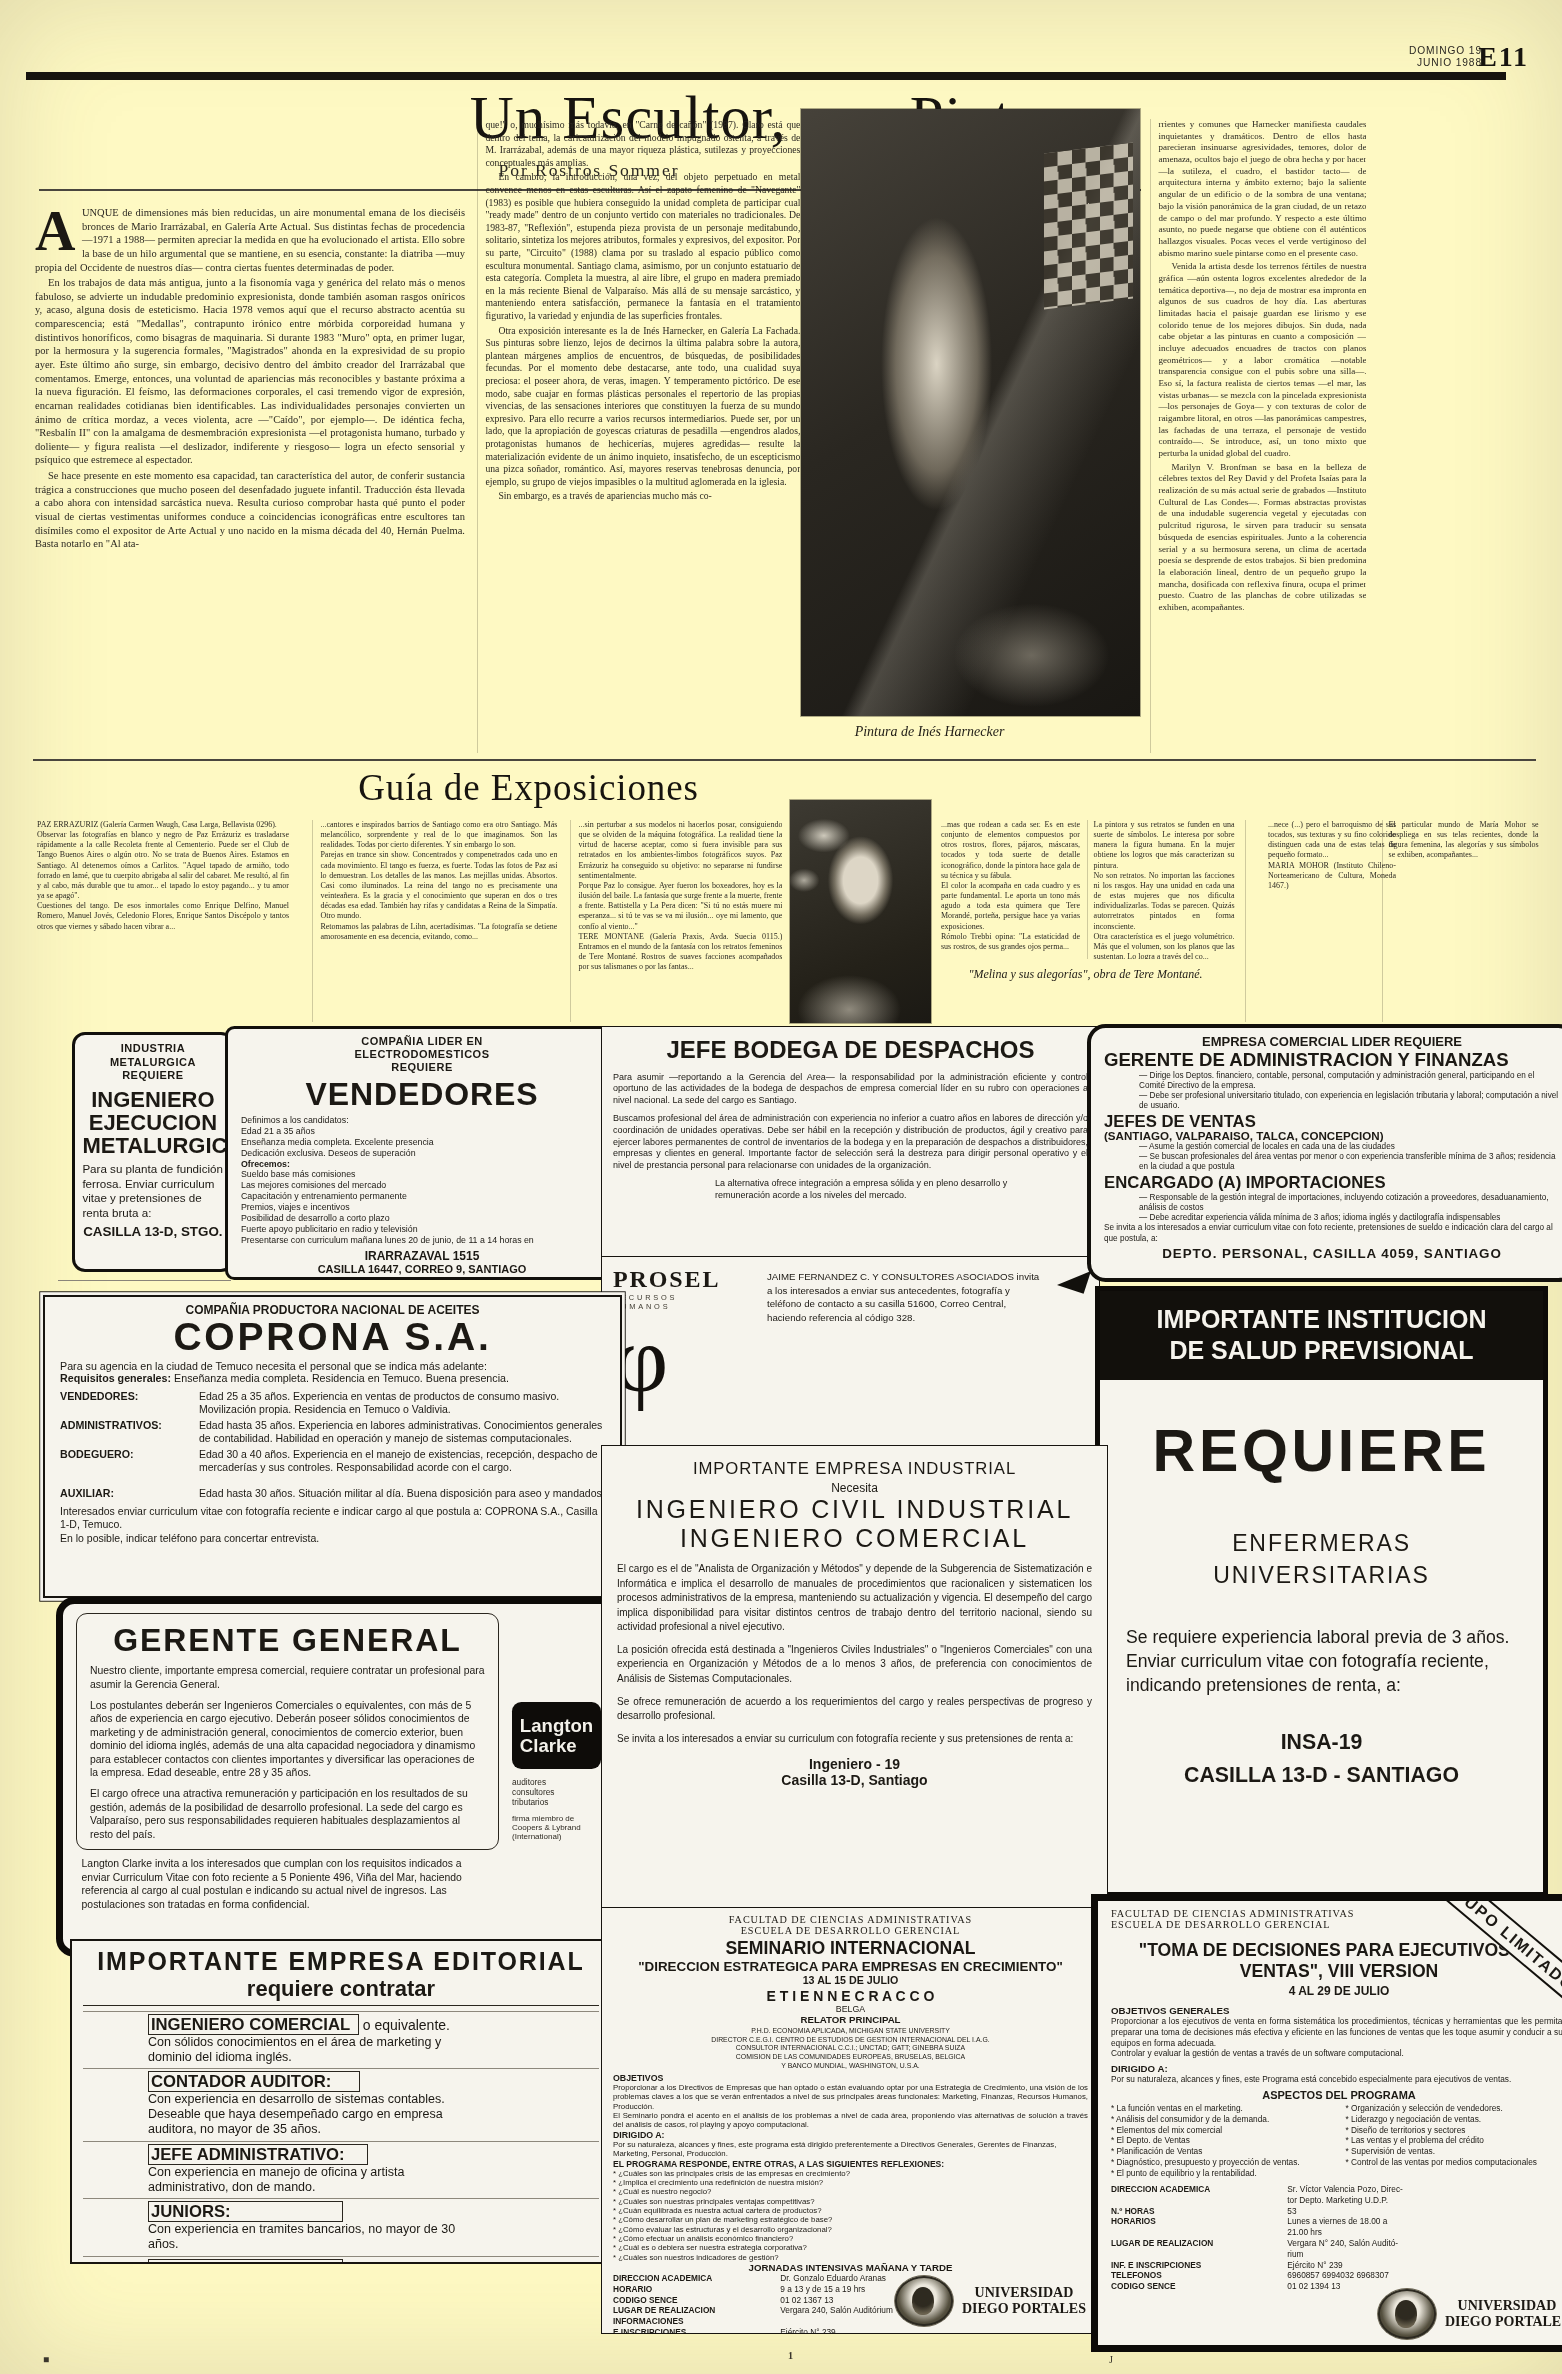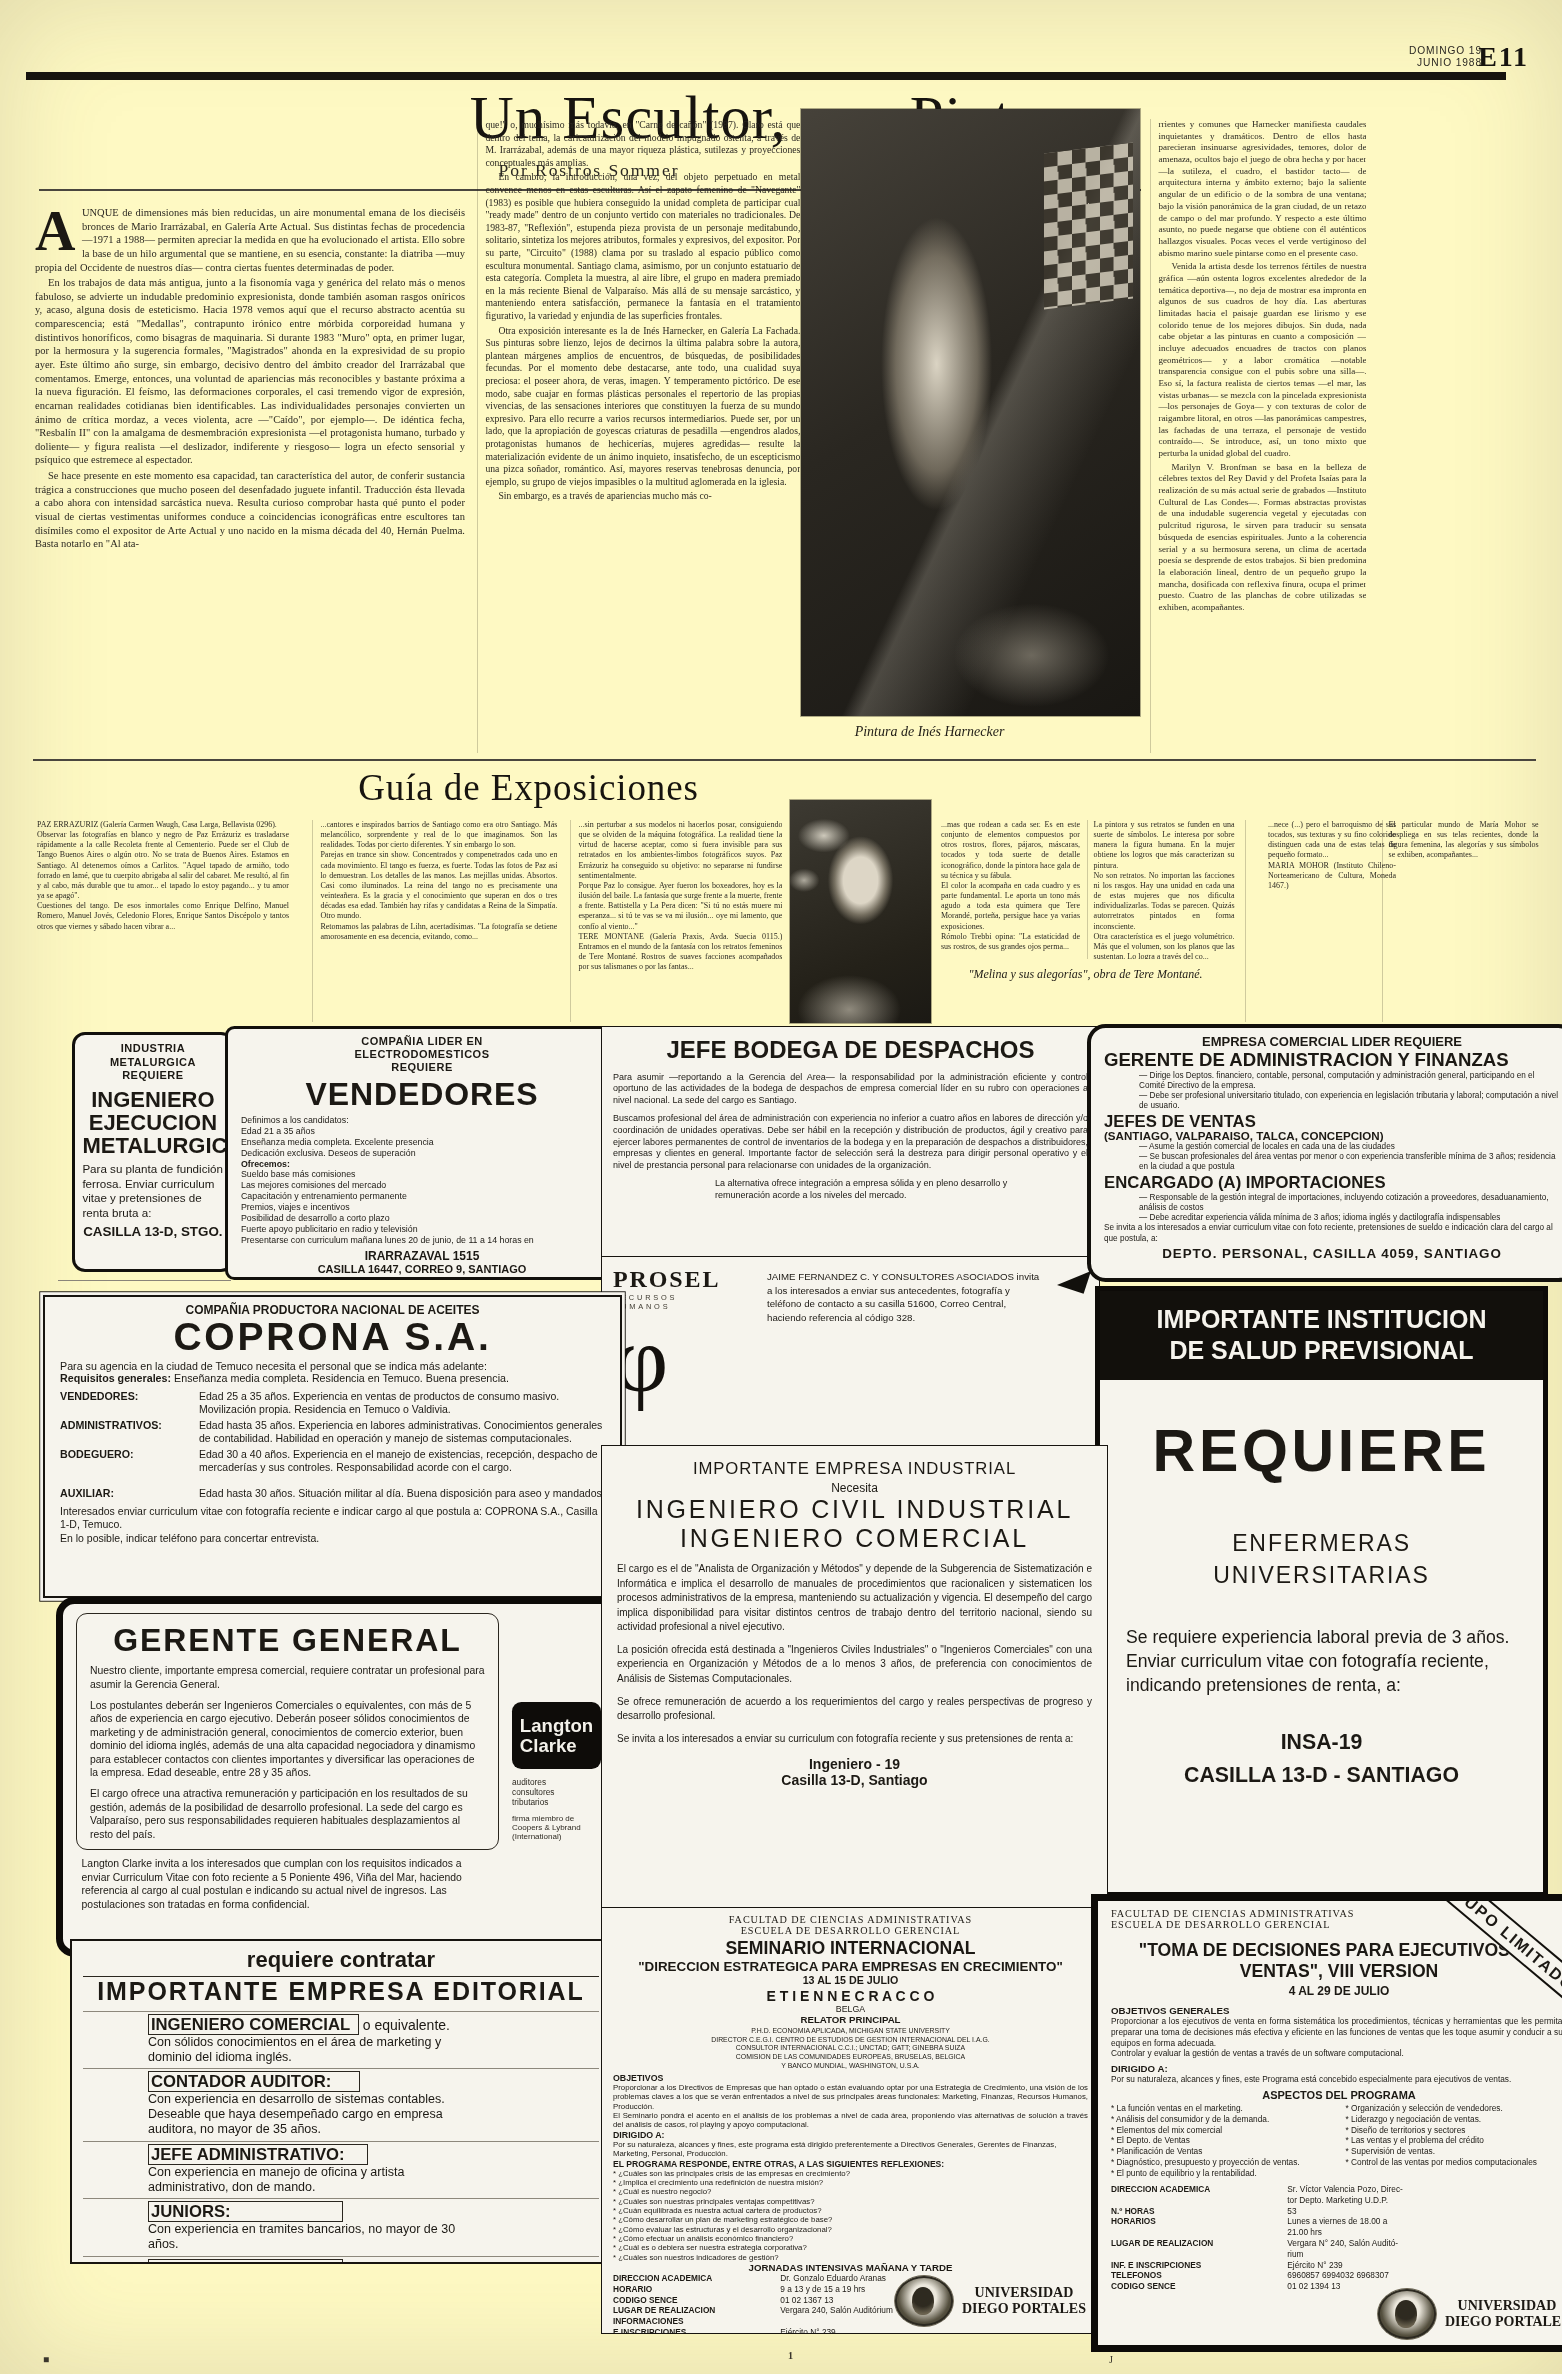--- a/index.html
+++ b/index.html
@@ -268,22 +268,22 @@
 tributarios</div>
         <div class="pl" style="font-size:8px;margin-top:7.4px;color:#2e2a22;">firma miembro de
 Coopers &amp; Lybrand
 (International)</div>
       </div>
     </div>
     <div style="font-size:10.4px;line-height:1.3;margin:7.4px 5.6px 0;width:399px;">Langton Clarke invita a los interesados que cumplan con los requisitos indicados a enviar Curriculum Vitae con foto reciente a 5 Poniente 496, Viña del Mar, haciendo referencia al cargo al cual postulan e indicando su actual nivel de ingresos. Las postulaciones son tratadas en forma confidencial.</div>
   </div>
 
   <div class="ad bd3 sans hide-ov" style="left:70px;top:1939px;width:516px;height:310px;padding:5.6px 11px;">
+    <div class="b ctr" style="font-size:25px;letter-spacing:1.9px;">IMPORTANTE EMPRESA EDITORIAL</div>
     <div class="b ctr" style="font-size:22px;border-bottom:1.9px solid #2a261f;padding-bottom:3.7px;">requiere contratar</div>
-    <div class="b ctr" style="font-size:25px;letter-spacing:1.9px;">IMPORTANTE EMPRESA EDITORIAL</div>
     <div style="padding-left:65px;margin-top:4.6px;border-top:0.9px solid #8d887c;padding-top:2.8px;">
       <span class="b" style="font-size:16.7px;border:1.9px solid #2a261f;padding:0 7.4px 0 1.9px;">INGENIERO COMERCIAL</span>
       <span style="font-size:14px;">o equivalente.</span>
       <div style="font-size:12.5px;line-height:1.2;width:306px;">Con sólidos conocimientos en el área de marketing y dominio del idioma inglés.</div>
     </div>
     <div style="padding-left:65px;margin-top:3.7px;border-top:0.9px solid #8d887c;padding-top:2.8px;">
       <span class="b" style="font-size:16.7px;border:1.9px solid #2a261f;padding:0 28px 0 1.9px;">CONTADOR AUDITOR:</span>
       <div style="font-size:12.5px;line-height:1.2;width:334px;">Con experiencia en desarrollo de sistemas contables. Deseable que haya desempeñado cargo en empresa auditora, no mayor de 35 años.</div>
     </div>
     <div style="padding-left:65px;margin-top:3.7px;border-top:0.9px solid #8d887c;padding-top:2.8px;">

